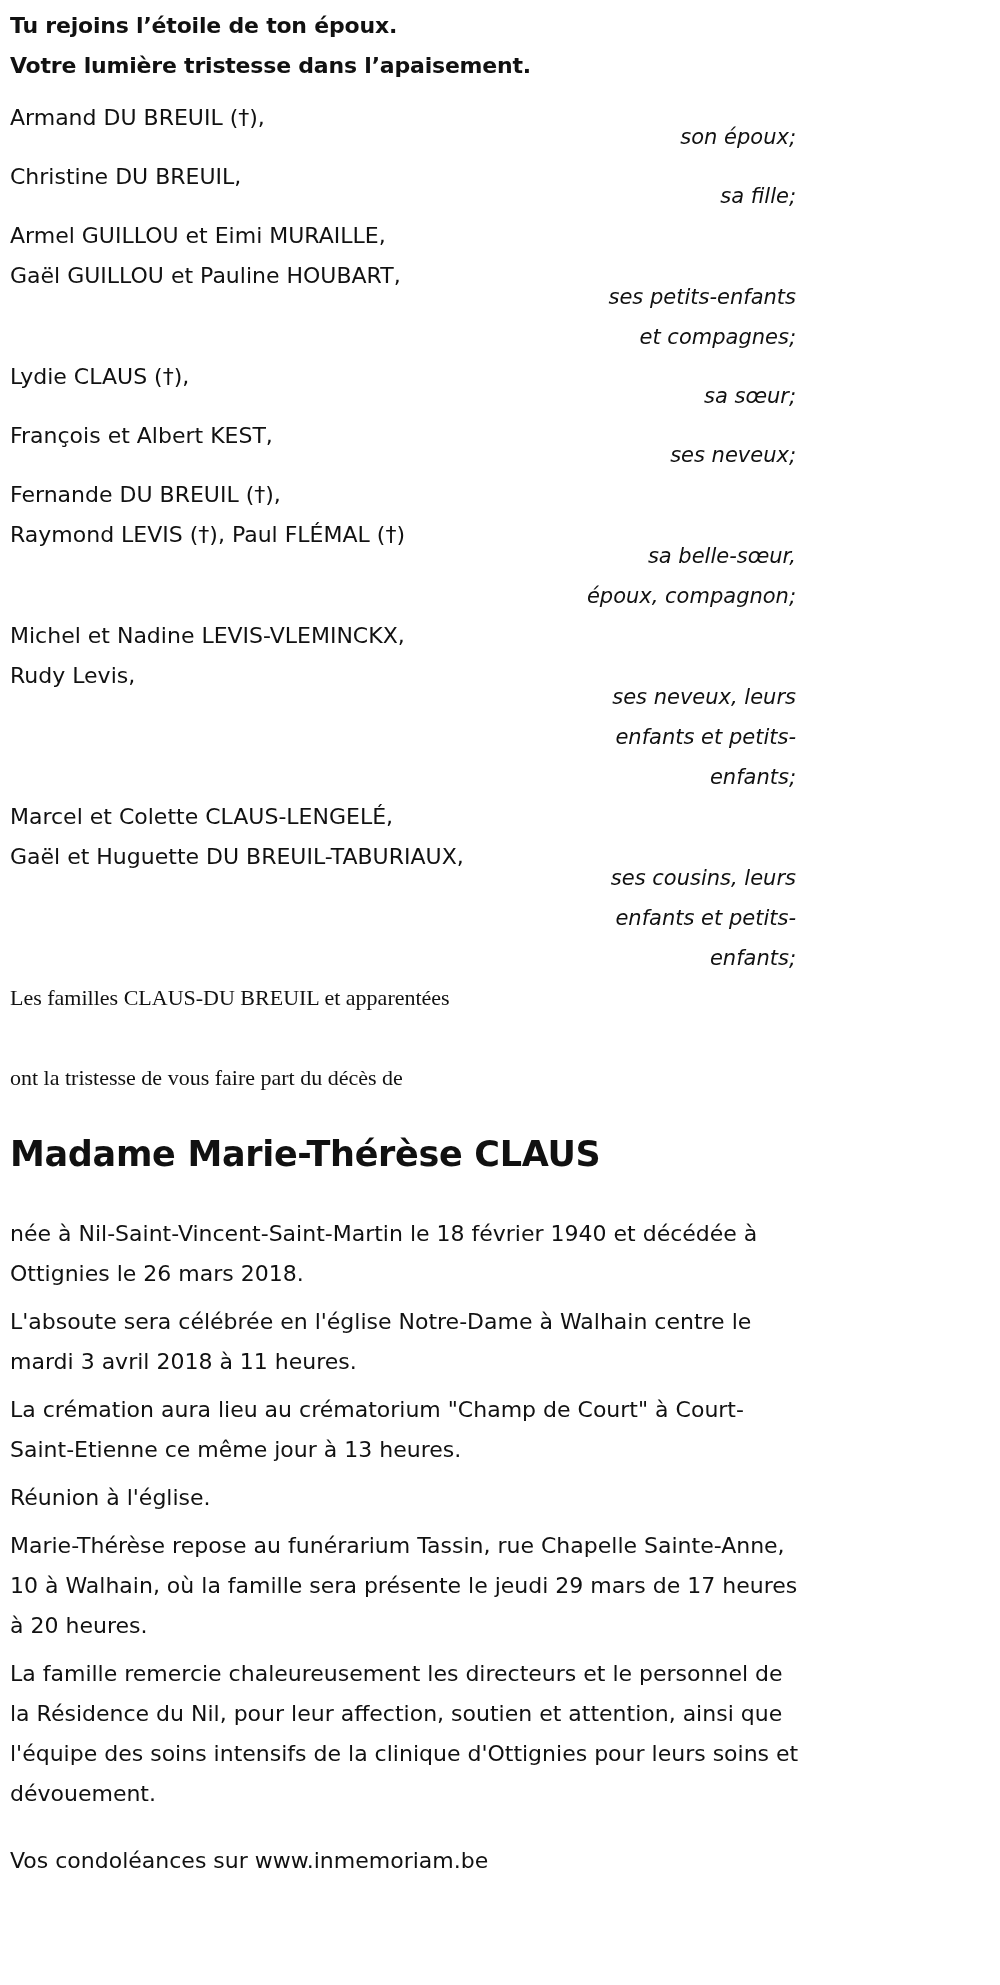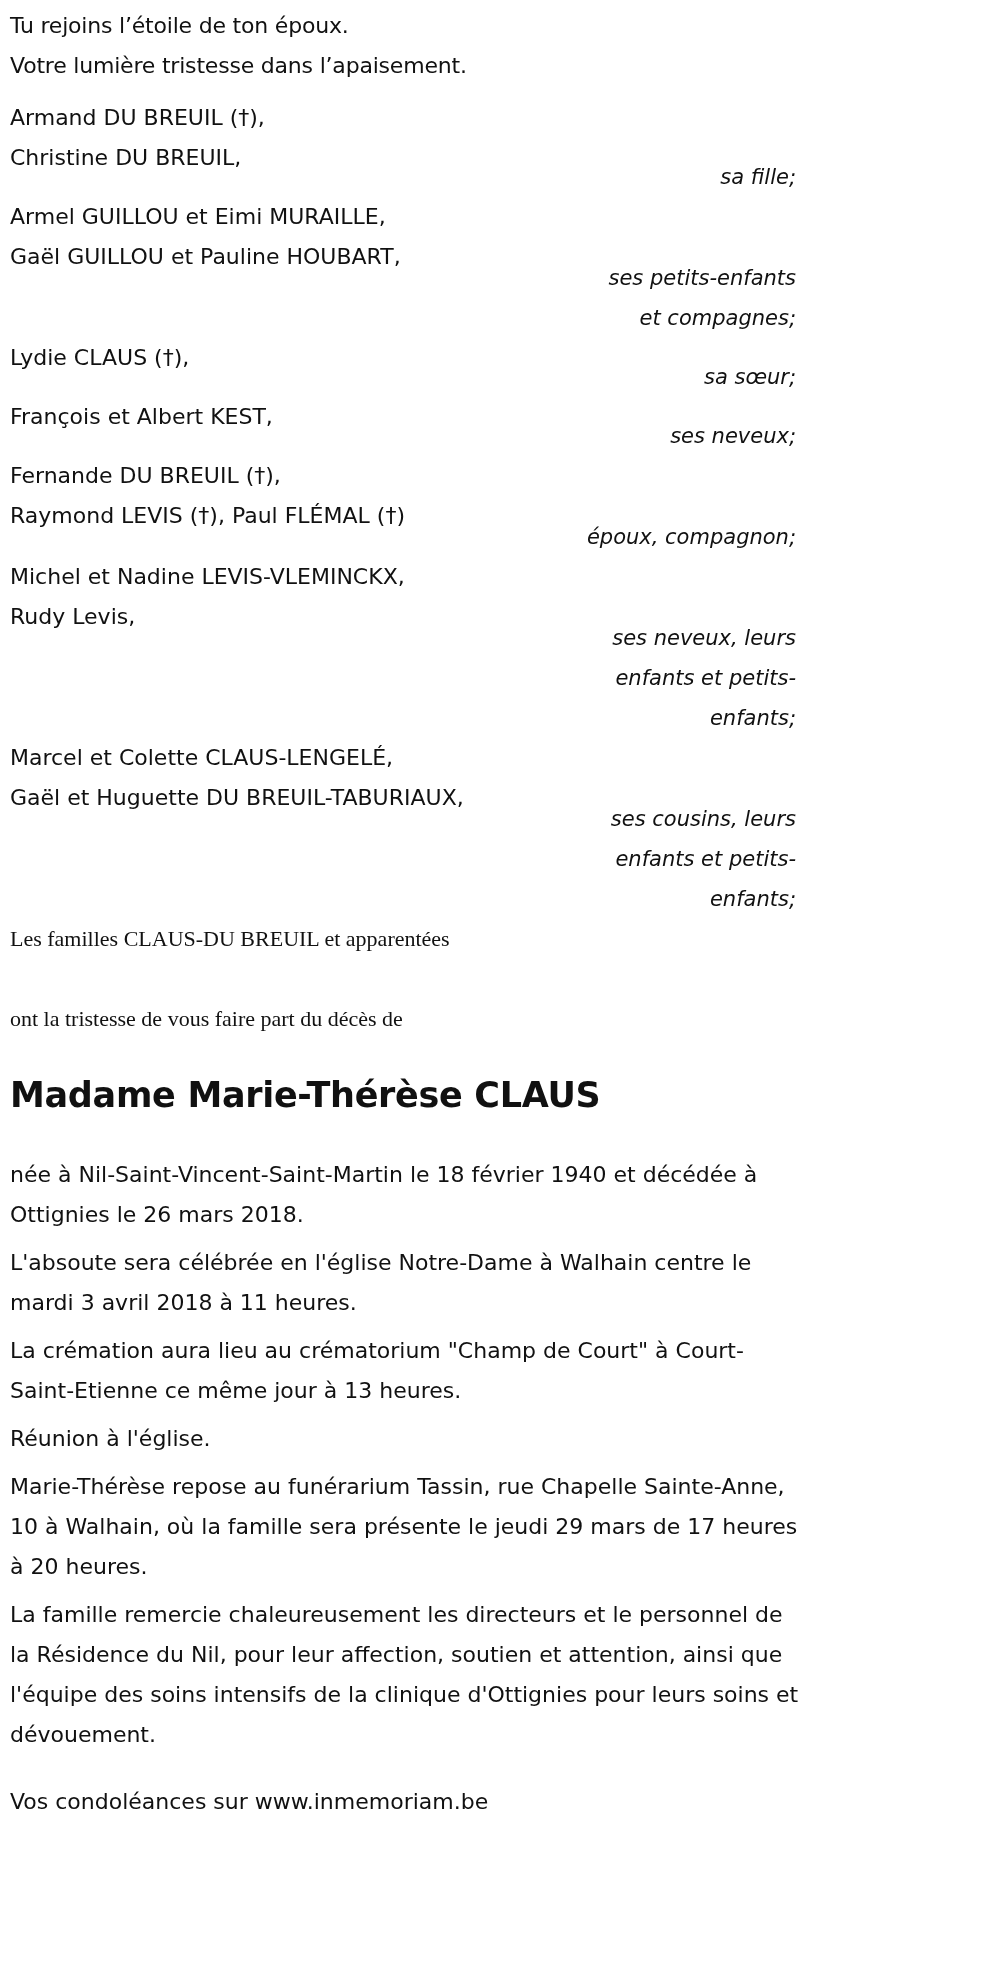--- a/index.html
+++ b/index.html
@@ -2,21 +2,21 @@
 <html><head>
 <meta charset="utf-8">
 <style>
   html, body { margin: 0; padding: 0; background: #ffffff; }
   body {
     width: 1000px; height: 1985px; overflow: hidden;
     font-family: "DejaVu Sans", sans-serif;
     color: #111111;
   }
   .page { position: relative; width: 790px; padding-left: 10px; padding-top: 6px; }
-  .epigraph { font-weight: normal; font-size: 22px; line-height: 40px; letter-spacing: -0.2px; }
+  .epigraph { font-weight: bold; font-size: 22px; line-height: 40px; letter-spacing: -0.2px; }
   .family { margin-top: 12px; }
   .group { position: relative; }
   .names { font-size: 22px; line-height: 40px; }
   .role { text-align: right; font-style: italic; font-size: 21px; line-height: 40px; margin-top: -19px; padding-right: 4px; }
   .role-line { display: block; }
   .g1 .role { margin-top: -21px; }
   .plain { font-size: 22px; line-height: 40px; font-family: Liberation Serif, serif; }
   .announce { margin-top: 40px; }
   .deceased { font-weight: bold; font-size: 35px; line-height: 44px; margin-top: 34px; letter-spacing: -0.3px; }
   .body-para { font-size: 22px; line-height: 40px; margin-top: 8px; }
@@ -30,20 +30,23 @@
 
   <div class="epigraph">
     <div>Tu rejoins l’étoile de ton époux.</div>
     <div>Votre lumière tristesse dans l’apaisement.</div>
   </div>
 
   <div class="family">
     <div class="group g1">
       <div class="names">
           <div>Armand DU BREUIL (†),</div>
+        </div>
+      <div class="role">
+          <span class="role-line">son époux;</span>
         </div>
     </div>
     <div class="group g1">
       <div class="names">
           <div>Christine DU BREUIL,</div>
         </div>
       <div class="role">
           <span class="role-line">sa fille;</span>
         </div>
     </div>
@@ -72,20 +75,21 @@
       <div class="role">
           <span class="role-line">ses neveux;</span>
         </div>
     </div>
     <div class="group">
       <div class="names">
         <div>Fernande DU BREUIL (†),</div>
         <div>Raymond LEVIS (†), Paul FLÉMAL (†)</div>
       </div>
       <div class="role">
+        <span class="role-line">sa belle-sœur,</span>
         <span class="role-line">époux, compagnon;</span>
       </div>
     </div>
     <div class="group">
       <div class="names">
         <div>Michel et Nadine LEVIS-VLEMINCKX,</div>
         <div>Rudy Levis,</div>
       </div>
       <div class="role">
         <span class="role-line">ses neveux, leurs</span>

